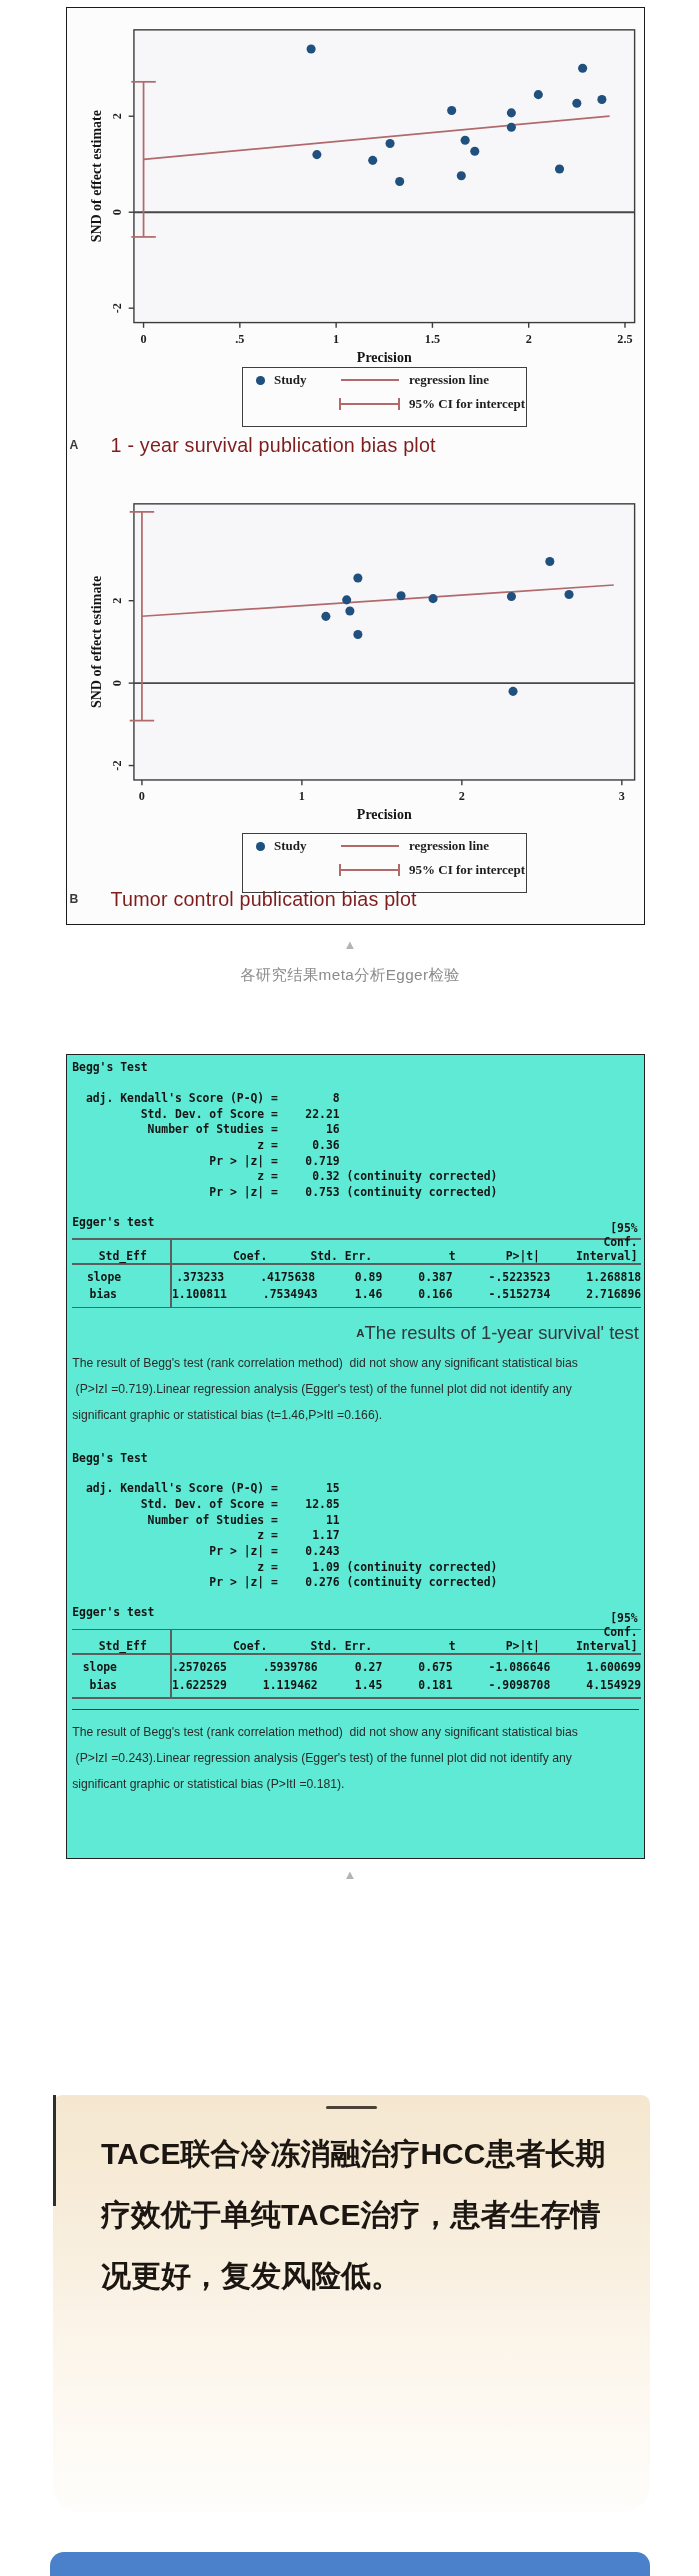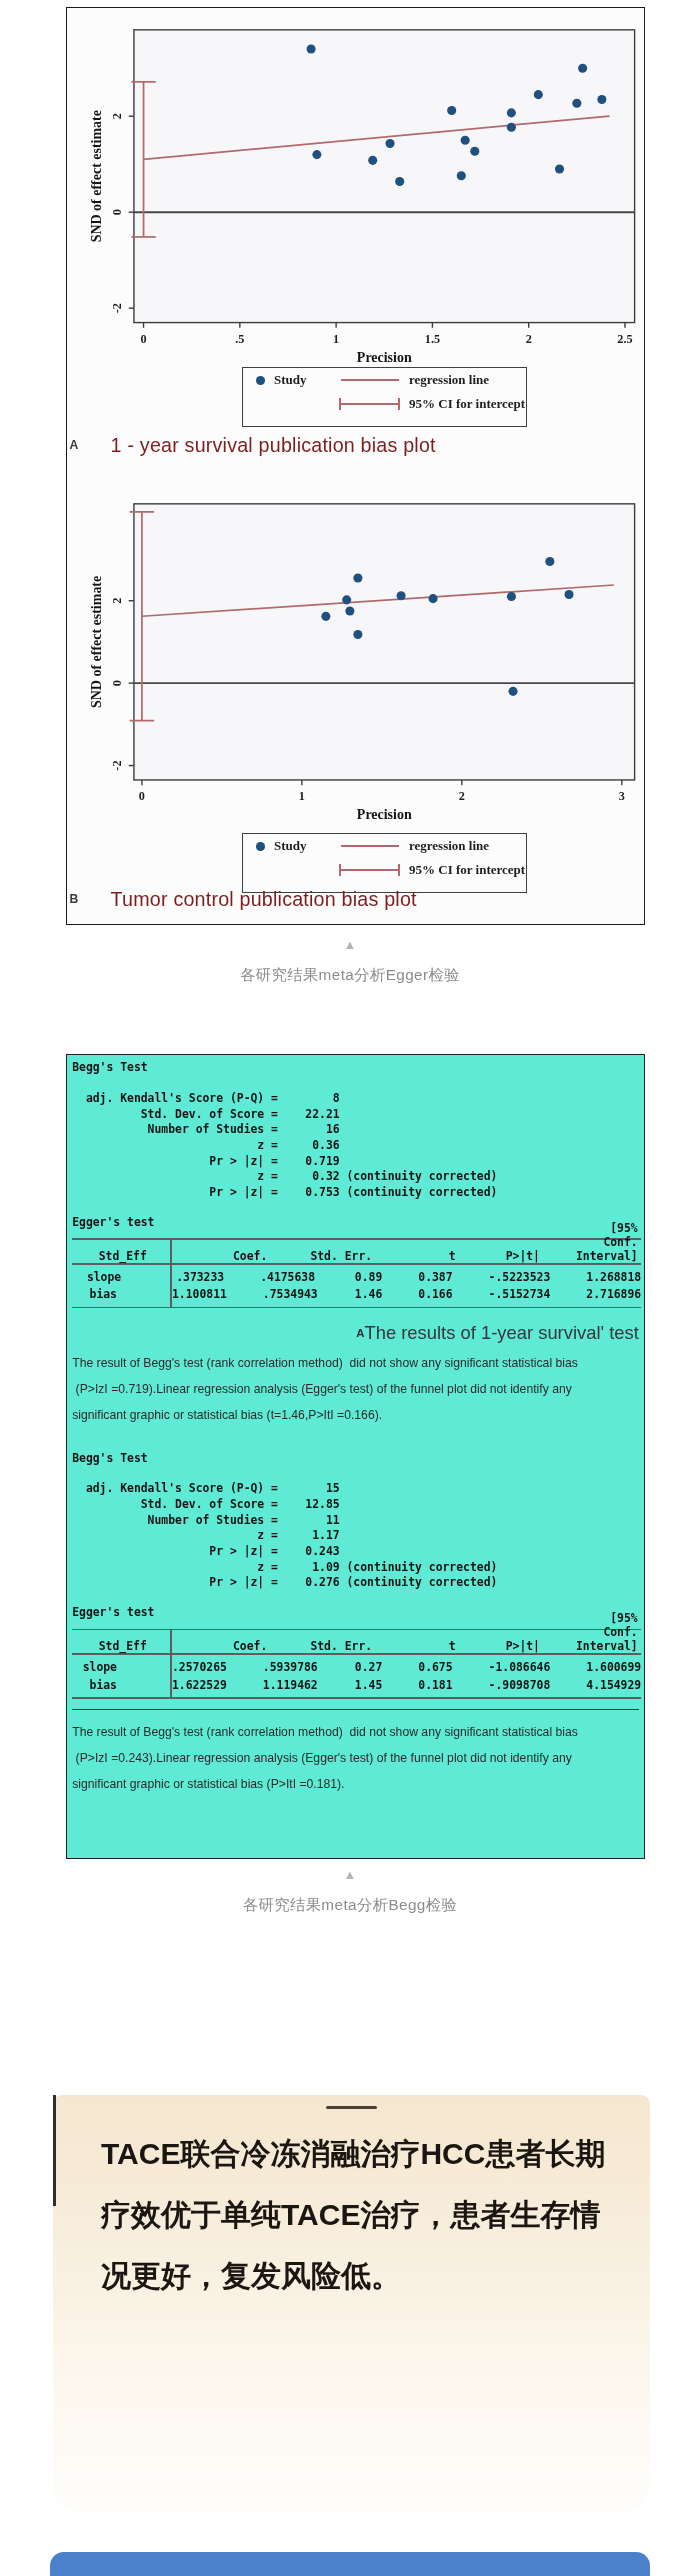--- a/index.html
+++ b/index.html
@@ -320,21 +320,20 @@
       </div>
 
       <div class="rpara boxed">The result of Begg's test (rank correlation method)  did not show any significant statistical bias
  (P&gt;IzI =0.243).Linear regression analysis (Egger's test) of the funnel plot did not identify any
 significant graphic or statistical bias (P&gt;ItI =0.181).</div>
     </div>
   </section>
 
   <div class="caption cap2">
     <div class="tri">▲</div>
-    <div class="captext">各研究结果meta分析Begg检验</div>
   </div>
 
   <section class="conclusion">
     <div class="accentbar"></div>
     <div class="cunderline"></div>
     <div class="cbody">TACE联合冷冻消融治疗HCC患者长期
 疗效优于单纯TACE治疗，患者生存情
 况更好，复发风险低。</div>
   </section>
 

